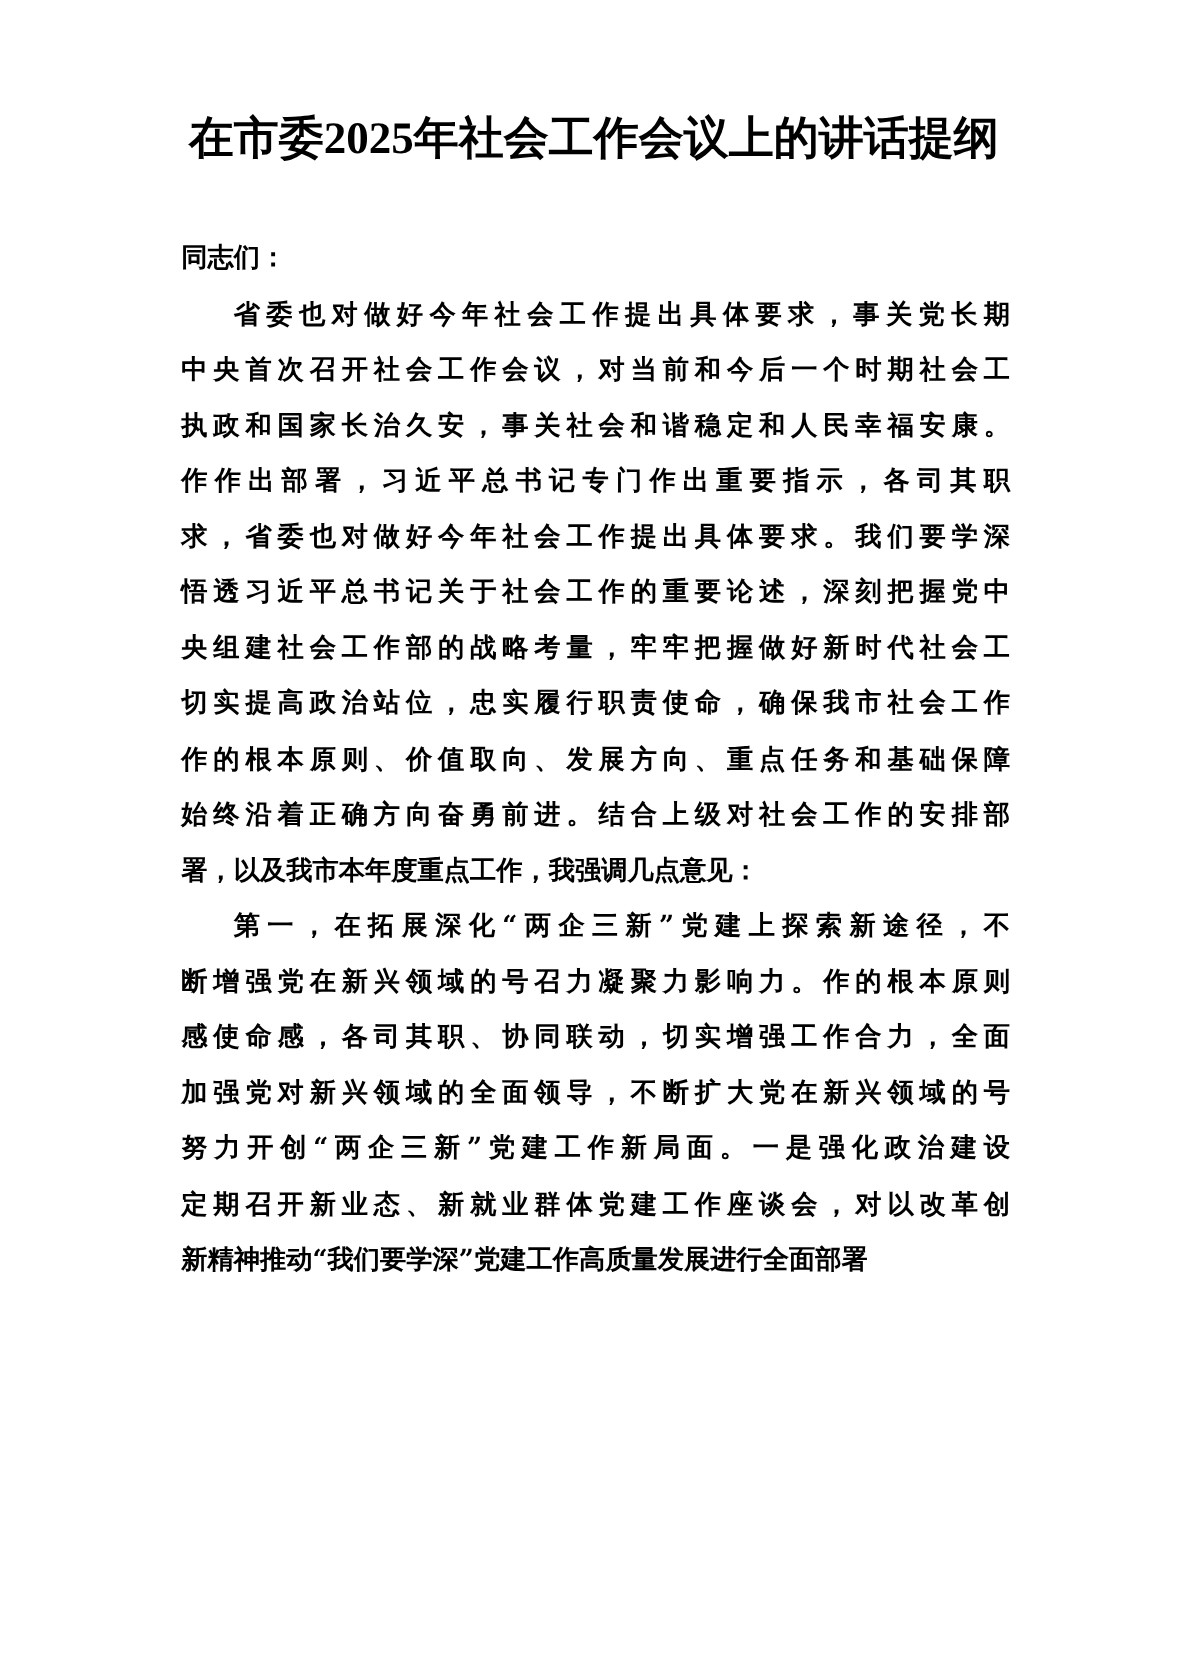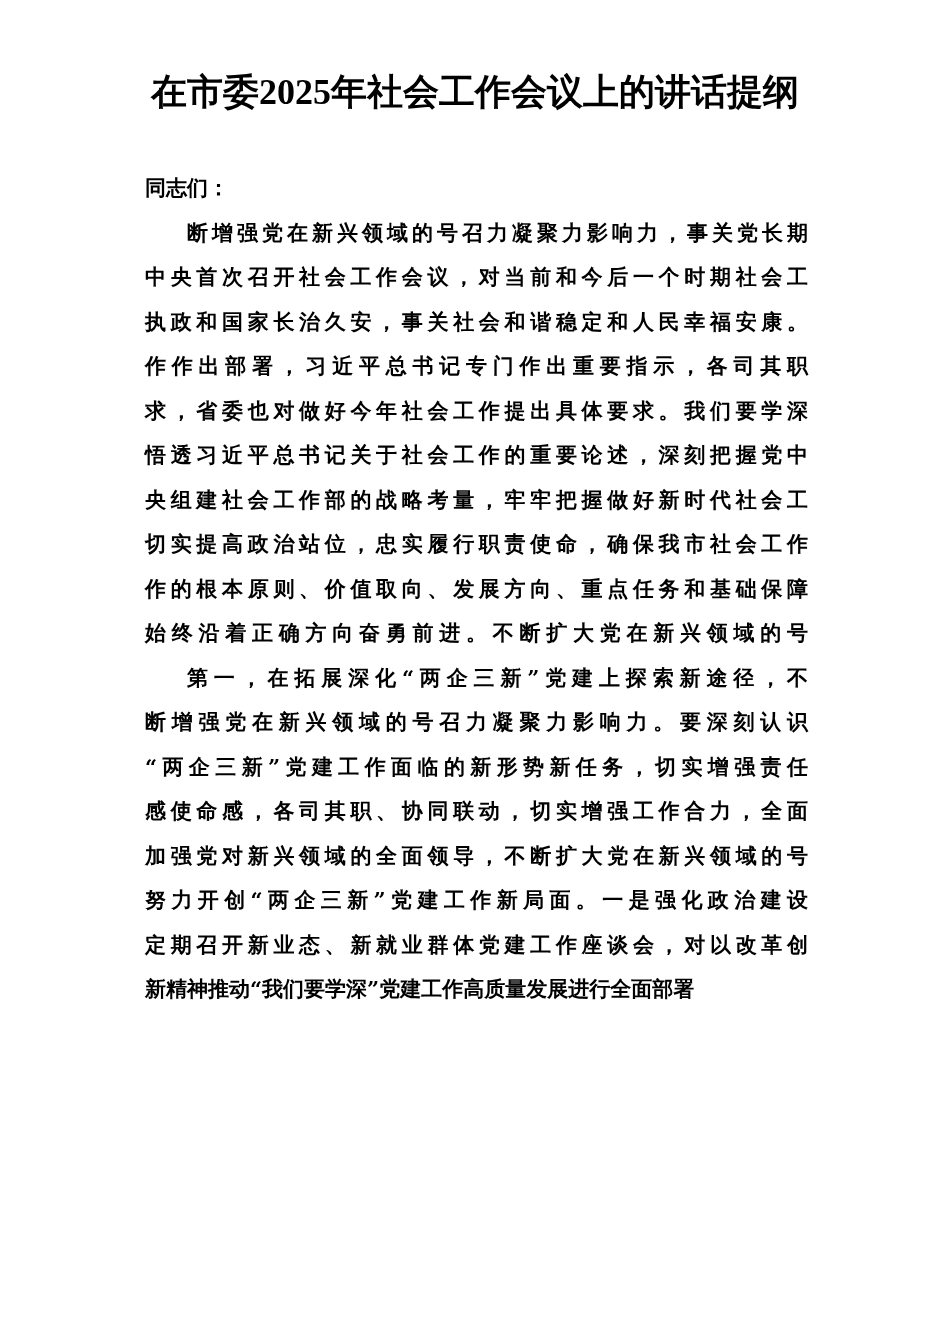--- a/index.html
+++ b/index.html
@@ -10,21 +10,21 @@
   .page {
     position: relative;
     width: 950px;
     height: 1344px;
     background: #ffffff;
     color: #000000;
     overflow: hidden;
   }
   .doc-title {
     margin: 0;
-    padding-top: 72px;
+    padding-top: 90px;
     text-align: center;
     font-family: "Liberation Serif", "DejaVu Serif", serif;
     font-weight: 700;
     font-size: 36px;
     line-height: 40px;
   }
   .doc-content {
     width: 663px;
     margin: 54px 0 0 145px;
     font-family: "DejaVu Serif", "Liberation Serif", serif;
@@ -52,35 +52,35 @@
 </style>
 </head>
 <body>
 
 <div class="page">
   <h1 class="doc-title">在市委2025年社会工作会议上的讲话提纲</h1>
   <div class="doc-content">
     <div class="salutation">同志们：</div>
 
   <div class="paragraph">
-        <div class="text-line para-first">断增强党在新兴领域的号召力凝聚力影响力，事关党长期</div>
+        <div class="text-line para-first">省委也对做好今年社会工作提出具体要求，事关党长期</div>
         <div class="text-line">中央首次召开社会工作会议，对当前和今后一个时期社会工</div>
         <div class="text-line">执政和国家长治久安，事关社会和谐稳定和人民幸福安康。</div>
         <div class="text-line">作作出部署，习近平总书记专门作出重要指示，各司其职</div>
         <div class="text-line">求，省委也对做好今年社会工作提出具体要求。我们要学深</div>
         <div class="text-line">悟透习近平总书记关于社会工作的重要论述，深刻把握党中</div>
         <div class="text-line">央组建社会工作部的战略考量，牢牢把握做好新时代社会工</div>
         <div class="text-line">切实提高政治站位，忠实履行职责使命，确保我市社会工作</div>
         <div class="text-line">作的根本原则、价值取向、发展方向、重点任务和基础保障</div>
-        <div class="text-line">始终沿着正确方向奋勇前进。不断扩大党在新兴领域的号</div>
+        <div class="text-line">始终沿着正确方向奋勇前进。结合上级对社会工作的安排部</div>
+        <div class="text-line para-last">署，以及我市本年度重点工作，我强调几点意见：</div>
       </div>
       <div class="paragraph">
         <div class="text-line para-first">第一，在拓展深化“两企三新”党建上探索新途径，不</div>
-        <div class="text-line">断增强党在新兴领域的号召力凝聚力影响力。要深刻认识</div>
-        <div class="text-line">“两企三新”党建工作面临的新形势新任务，切实增强责任</div>
+        <div class="text-line">断增强党在新兴领域的号召力凝聚力影响力。作的根本原则</div>
         <div class="text-line">感使命感，各司其职、协同联动，切实增强工作合力，全面</div>
         <div class="text-line">加强党对新兴领域的全面领导，不断扩大党在新兴领域的号</div>
         <div class="text-line">努力开创“两企三新”党建工作新局面。一是强化政治建设</div>
         <div class="text-line">定期召开新业态、新就业群体党建工作座谈会，对以改革创</div>
         <div class="text-line para-last">新精神推动“我们要学深”党建工作高质量发展进行全面部署</div>
       </div>
     </div>
 </div>
 
 </body></html>

